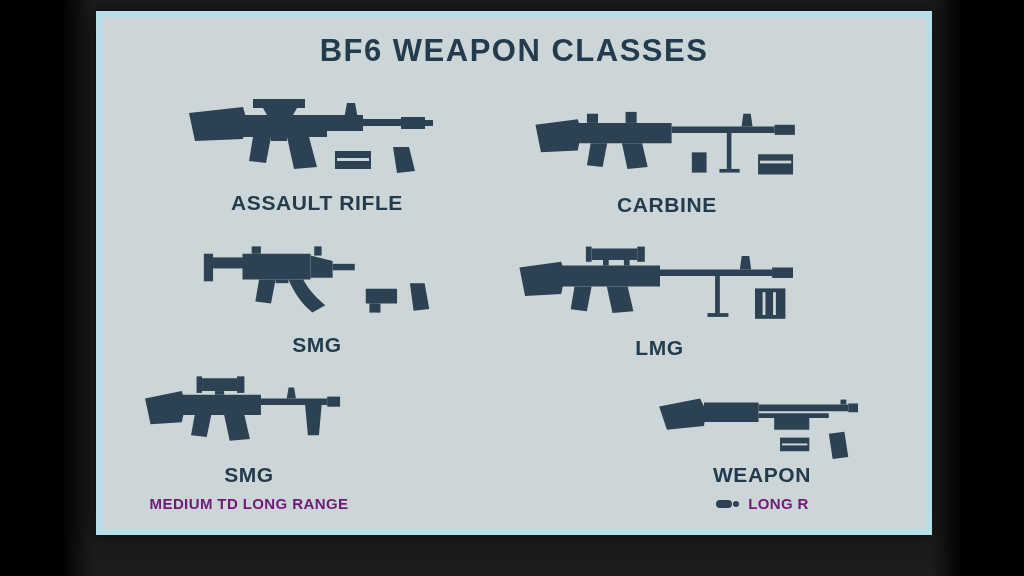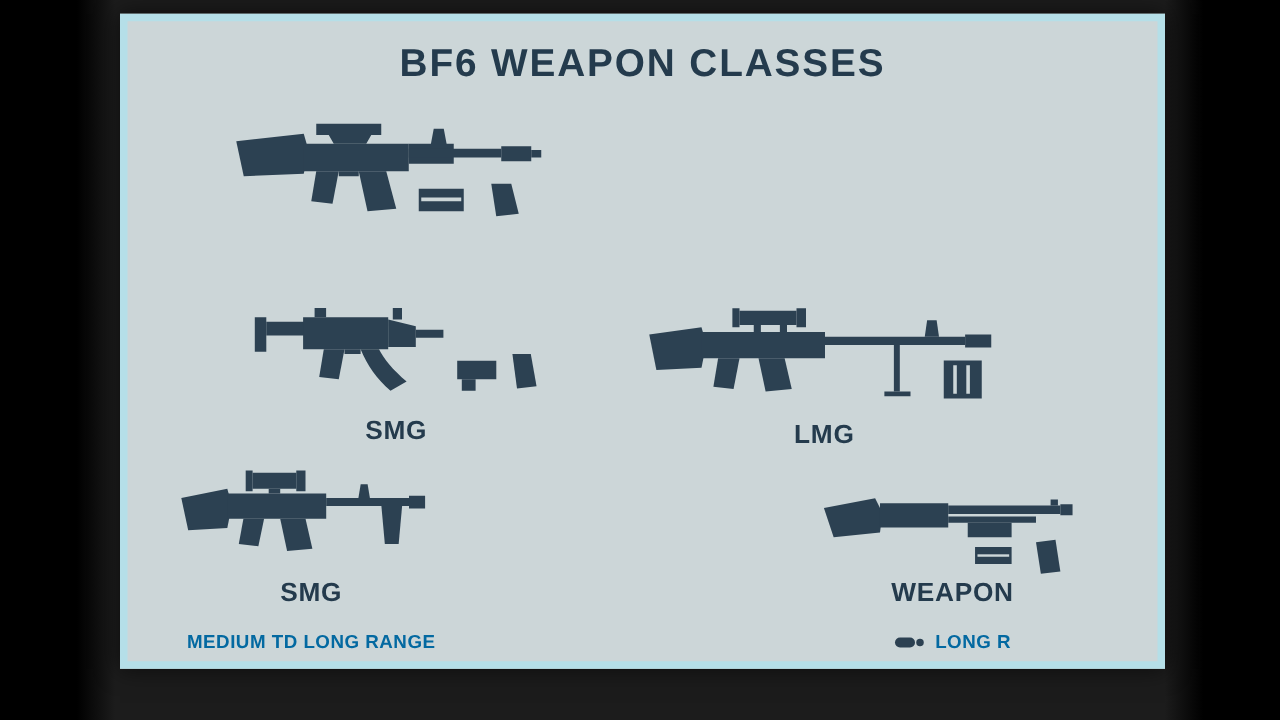--- a/index.html
+++ b/index.html
@@ -20,21 +20,21 @@
   }
   .weapon { position:absolute; display:flex; flex-direction:column; align-items:center; }
   .gun { color:#2c4152; }
   .gun path, .gun rect.ink, .gun circle { fill:currentColor; }
   .gun rect.cut { fill:#ccd6d8; }
   .label {
     font-size:21px; font-weight:bold; letter-spacing:0.6px; color:#243b4d; margin-top:2px;
     white-space:nowrap;
   }
   .sublabel {
-    font-size:15px; font-weight:bold; letter-spacing:0.4px; color:#0369a1; margin-top:18px;
+    font-size:15px; font-weight:bold; letter-spacing:0.4px; color:#701a75; margin-top:8px;
     display:flex; align-items:center; gap:7px; white-space:nowrap;
   }
   .w-assault { left:70px; top:72px;  width:290px; }
   .w-carbine { left:415px; top:82px; width:300px; }
   .w-smg     { left:80px;  top:222px; width:270px; }
   .w-lmg     { left:400px; top:222px; width:315px; }
   .w-smg2    { left:22px;  top:352px; width:250px; }
   .w-sniper  { left:262px; top:358px; width:290px; }
   .w-chotgun { left:540px; top:366px; width:240px; }
 </style>
@@ -56,22 +56,42 @@
         <path d="M140 30 H214 V37 H140 Z"></path>
         <path d="M214 28 H238 V40 H214 Z"></path>
         <path d="M238 31 H246 V37 H238 Z"></path>
         <path d="M66 48 L84 48 L79 74 L62 72 Z"></path>
         <path d="M84 48 H100 V52 H84 Z"></path>
         <path d="M100 48 L122 48 L130 78 L107 80 Z"></path>
         <path d="M148 62 H184 V80 H148 Z"></path>
         <rect class="cut" x="150" y="69" width="32" height="3"></rect>
         <path d="M206 58 L222 58 L228 82 L210 84 Z"></path>
       </svg>
+      <div class="label">ASSAULT RIFLE</div>
     </div>
 
+    <div class="weapon w-carbine">
+      <svg class="gun" width="290" height="92" viewBox="0 0 290 100">
+        <path d="M2 28 L48 22 L52 36 L48 56 L8 58 Z"></path>
+        <path d="M48 26 H150 V48 H48 Z"></path>
+        <path d="M58 16 H70 V26 H58 Z"></path>
+        <path d="M100 14 H112 V26 H100 Z"></path>
+        <path d="M150 30 H262 V37 H150 Z"></path>
+        <path d="M228 16 L236 16 L238 30 L226 30 Z"></path>
+        <path d="M262 28 H284 V39 H262 Z"></path>
+        <path d="M62 48 L80 48 L75 74 L58 72 Z"></path>
+        <path d="M96 48 L118 48 L124 74 L102 76 Z"></path>
+        <path d="M210 37 H215 V76 H210 Z"></path>
+        <path d="M202 76 H224 V80 H202 Z"></path>
+        <path d="M172 58 H188 V80 H172 Z"></path>
+        <path d="M244 60 H282 V82 H244 Z"></path>
+        <rect class="cut" x="246" y="67" width="34" height="3"></rect>
+      </svg>
+      <div class="label">CARBINE</div>
+    </div>
 
     <div class="weapon w-smg">
       <svg class="gun" width="250" height="92" viewBox="0 0 250 100">
         <path d="M2 16 H12 V46 H2 Z"></path>
         <path d="M12 20 H46 V32 H12 Z"></path>
         <path d="M44 16 H118 V44 H44 Z"></path>
         <path d="M118 18 L142 24 V42 H118 Z"></path>
         <path d="M142 27 H166 V34 H142 Z"></path>
         <path d="M54 8 H64 V16 H54 Z"></path>
         <path d="M122 8 H130 V18 H122 Z"></path>

